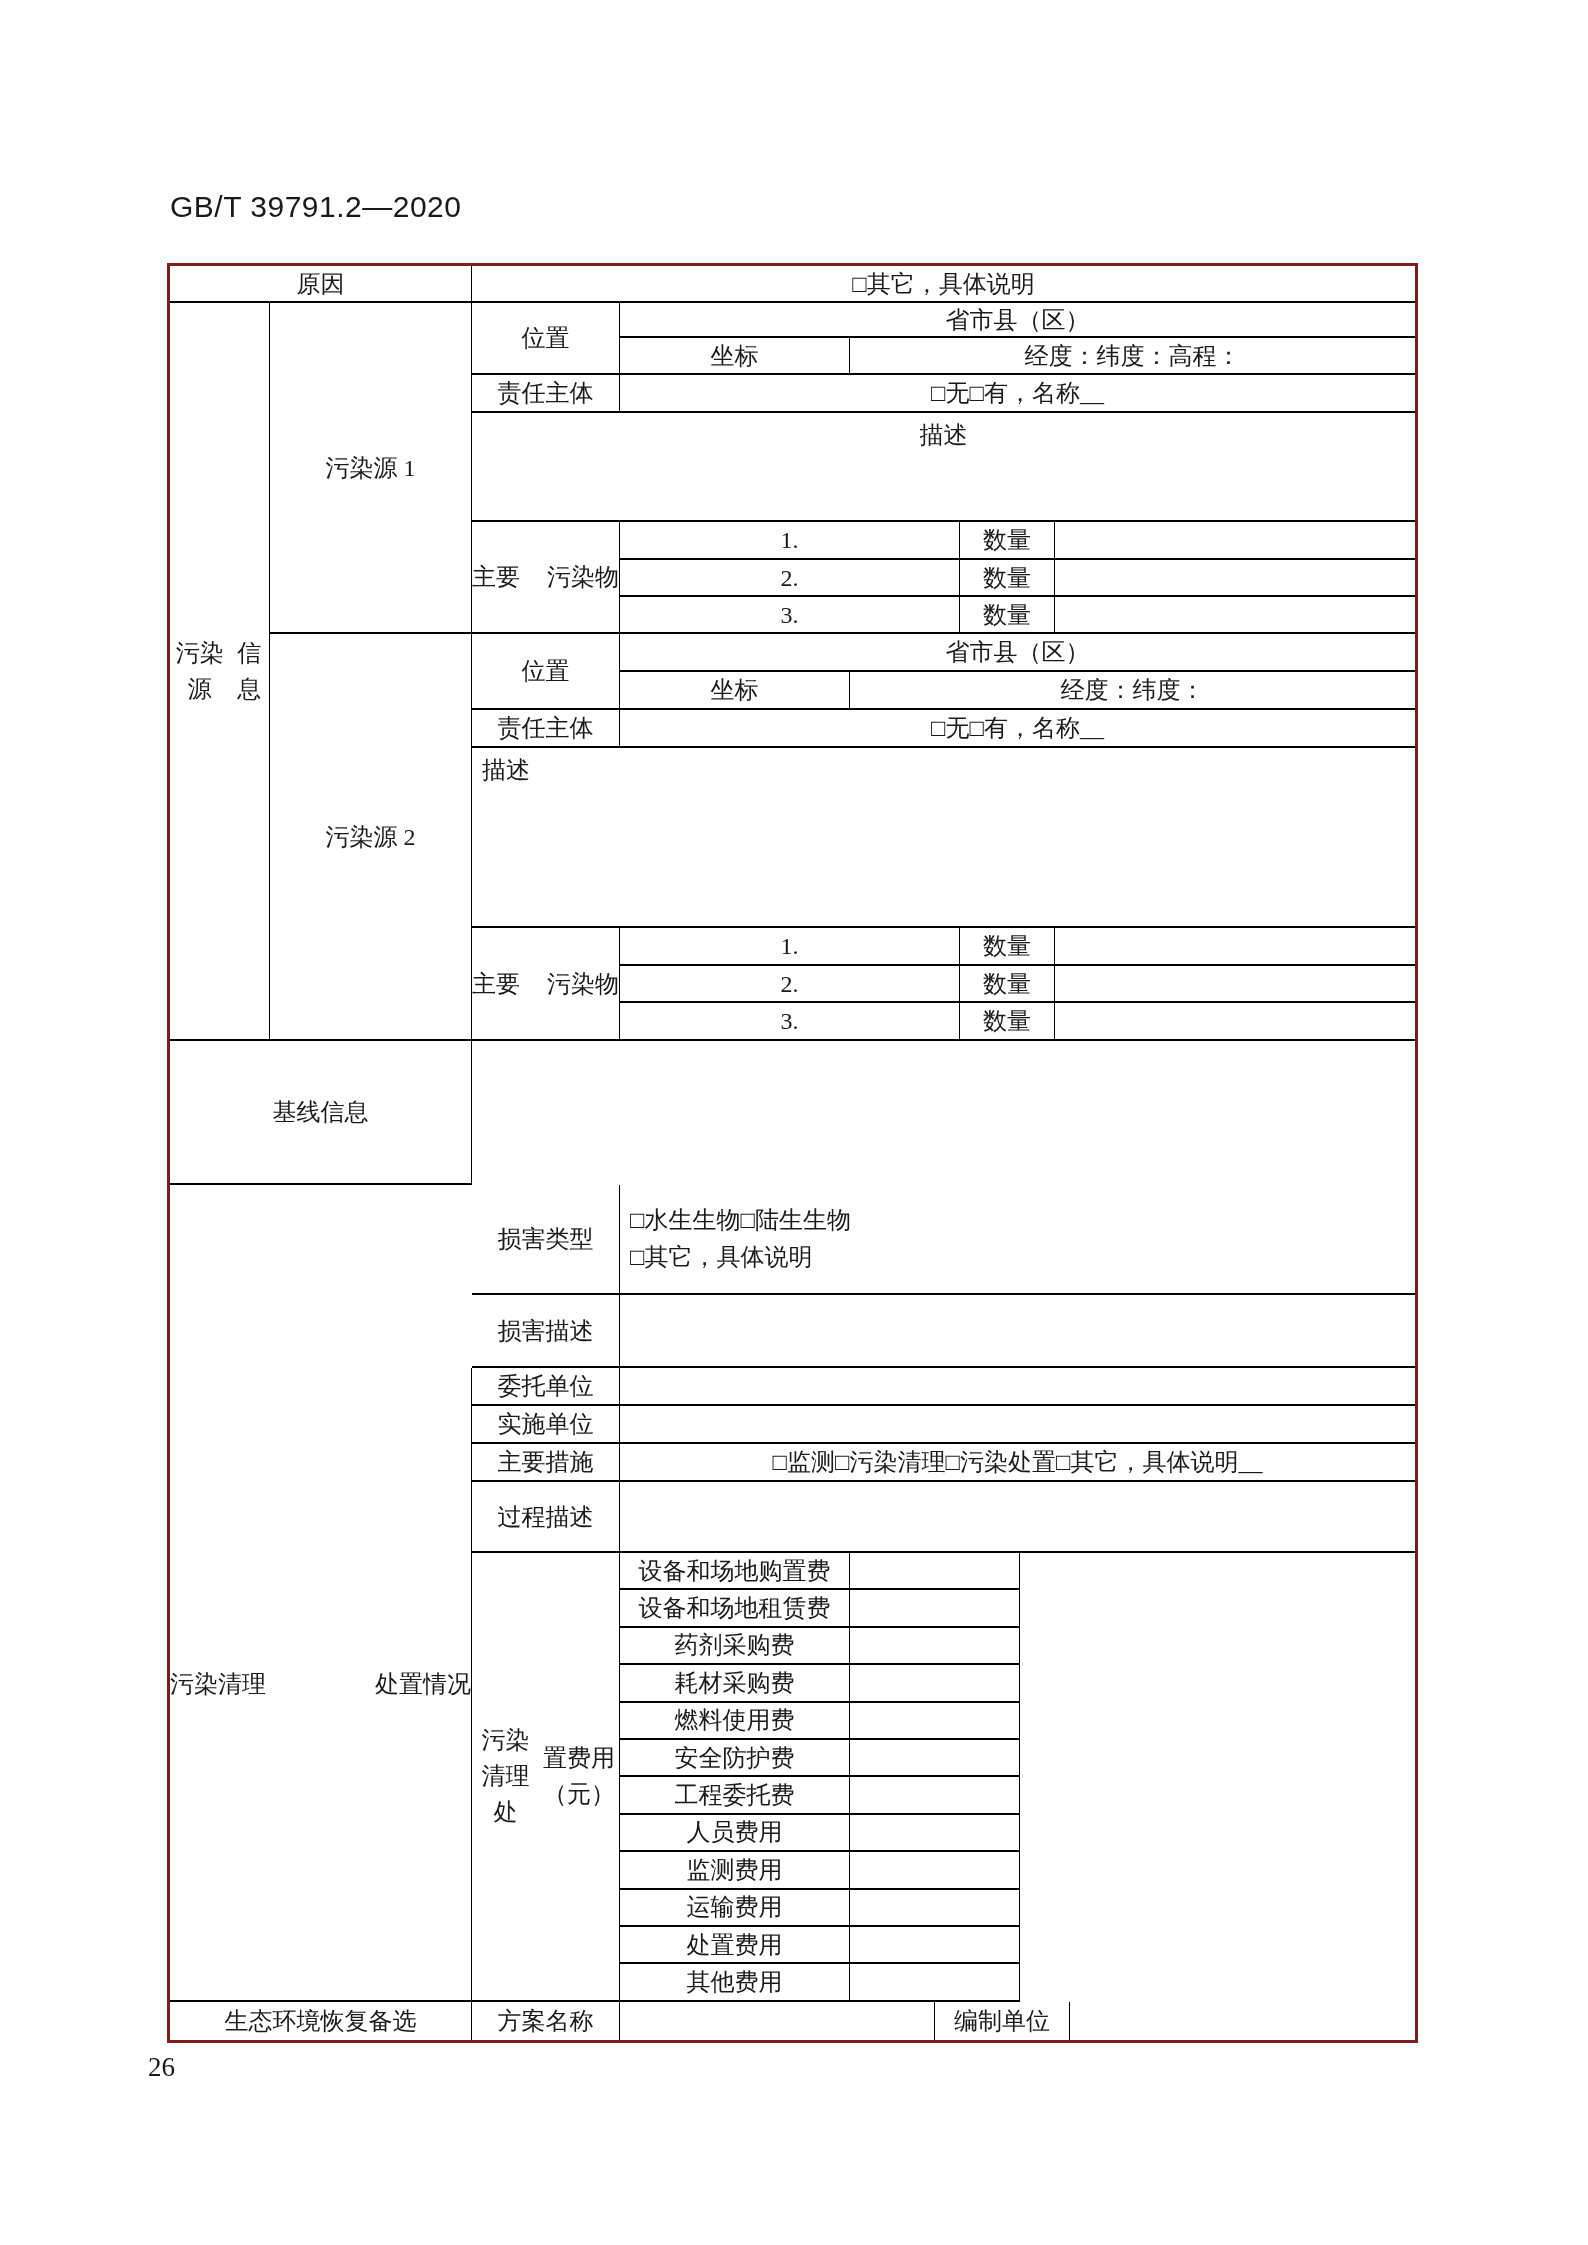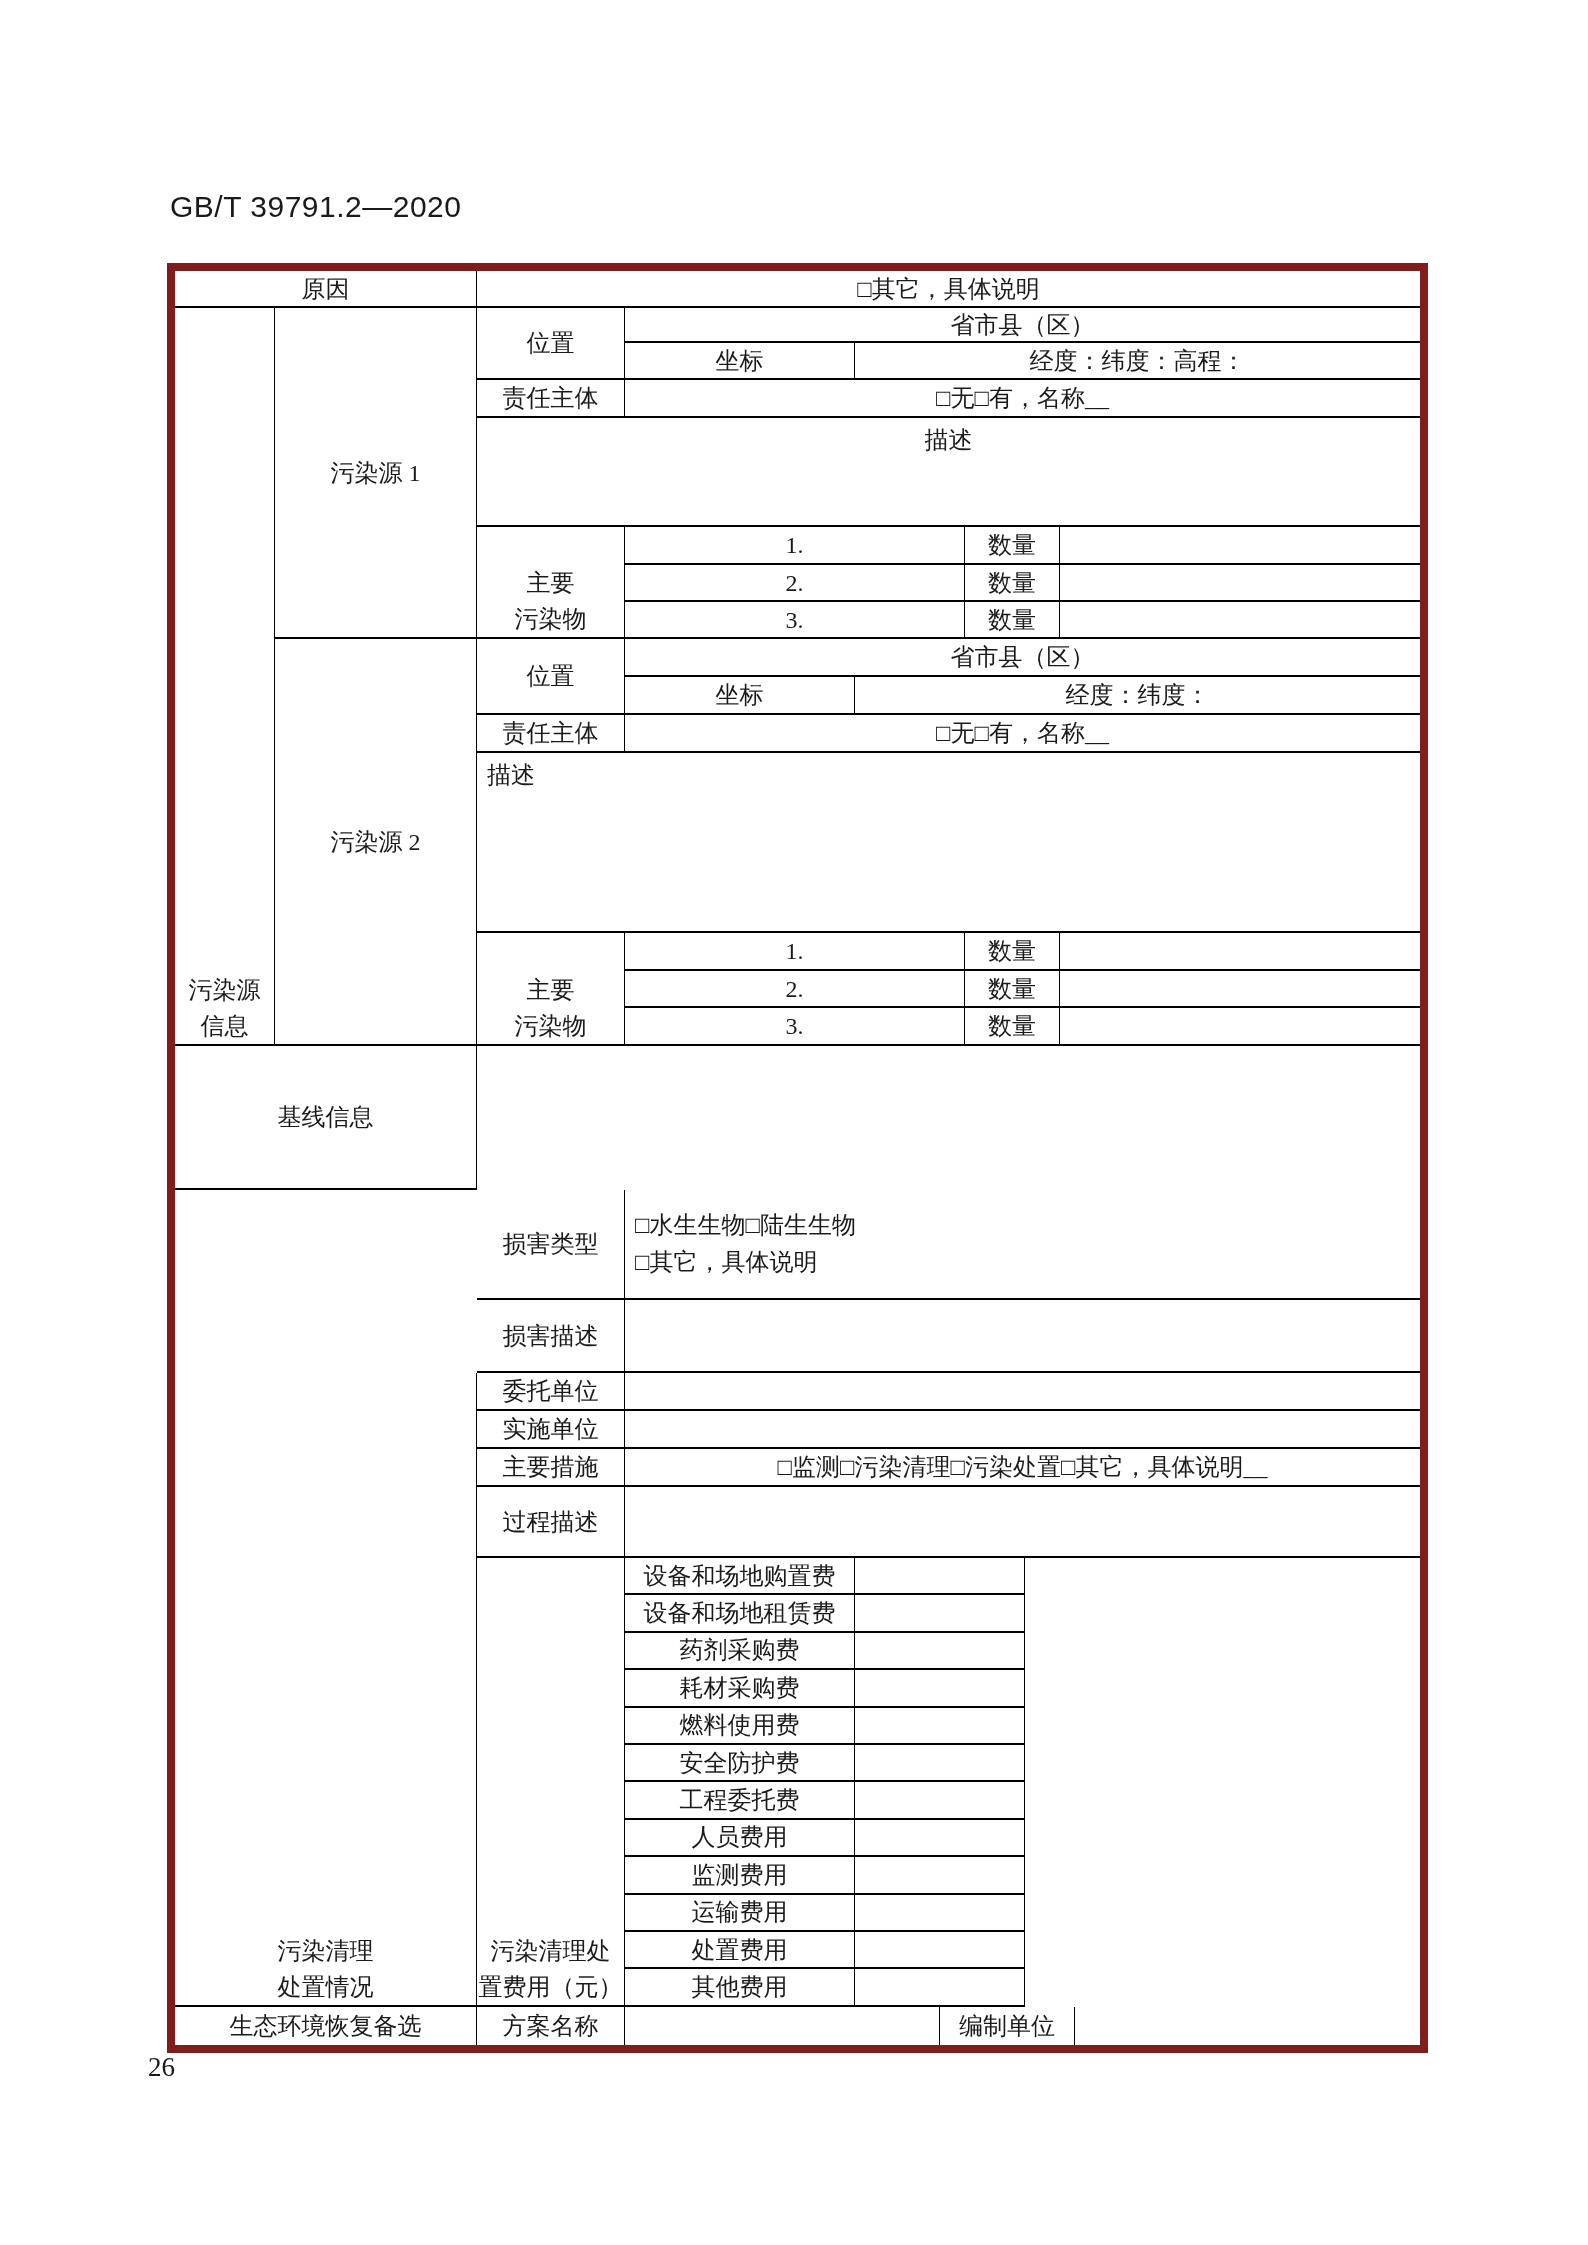--- a/index.html
+++ b/index.html
@@ -11,31 +11,31 @@
     position:absolute;left:170px;top:190px;
     font-family:"Liberation Sans","DejaVu Sans",sans-serif;
     font-size:30px;letter-spacing:.5px;
   }
   .page-num{position:absolute;left:148px;top:2052px;font-size:27px;}
   .tbl{
     position:absolute;left:167px;top:263px;
     display:grid;
     grid-template-columns:100px 202px 148px 230px 85px 25px 60px 35px 15px 345px;
     grid-template-rows:37px 35px 37px 38px 109px 38px 37px 37px 38px 38px 38px 180px 38px 37px 38px 144px 110px 73px 38px 38px 38px 71px repeat(12,37.4px) 38px;
-    border:8px solid #7f1d1d;background:#fff;
+    border:3px solid #7f1d1d;background:#fff;
   }
   .c{
     box-sizing:border-box;overflow:hidden;
     border-right:1px solid #000;border-bottom:2px solid #000;
     display:flex;align-items:center;justify-content:center;
     font-size:24px;line-height:36px;text-align:center;
   }
   .er{border-right:none}
   .eb{border-bottom:none}
-  .col{flex-direction:column;justify-content:flex-end}
+  .col{flex-direction:row;justify-content:space-between}
   .tc{align-items:flex-start;padding-top:4px}
   .tl{align-items:flex-start;justify-content:flex-start;padding:4px 0 0 10px;text-align:left}
   .lines{flex-direction:column;align-items:flex-start;justify-content:center;padding-left:10px;text-align:left;line-height:37px}
 </style>
 </head>
 <body>
 
 <div class="page">
 
   <div class="doc-header">GB/T 39791.2—2020</div>

